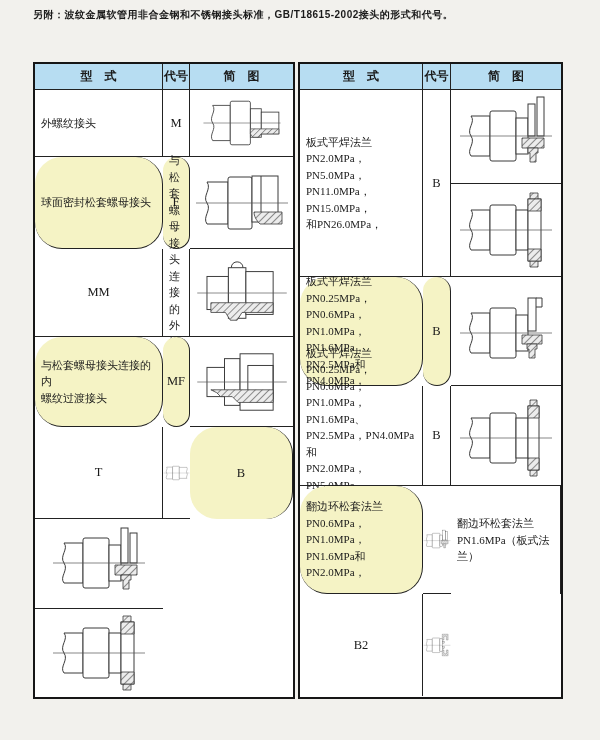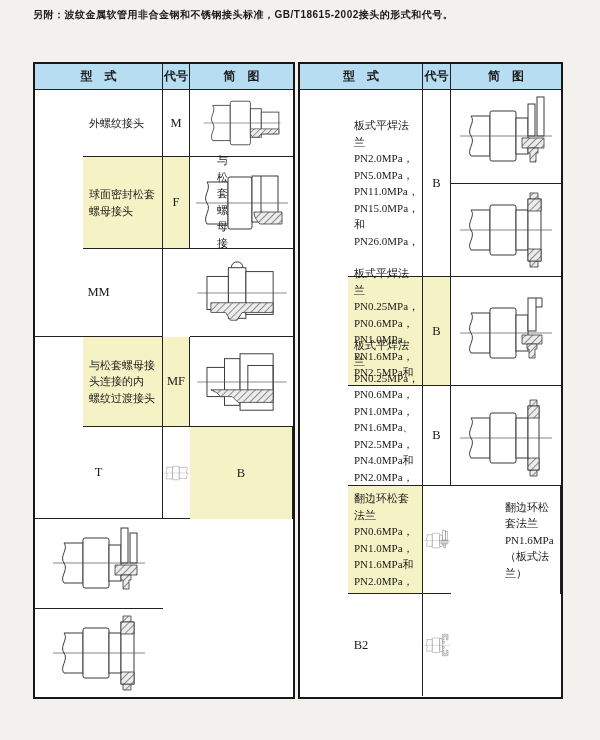--- a/index.html
+++ b/index.html
@@ -29,25 +29,25 @@
     box-sizing:border-box;display:flex;align-items:center;
     background:#fff;min-width:0;min-height:0;
   }
   .cell.last-col{border-right:none;}
   .cell.last-row{border-bottom:none;}
   .hdr{
     background:#b7ddf2;justify-content:center;
     font-family:Liberation Mono, monospace;
     font-weight:bold;font-size:12px;
   }
-  .type{padding:20px 6px;font-size:11px;line-height:1.5;margin-left:48px;}
+  .type{padding:20px 6px;font-size:11px;line-height:1.5;}
   .type .tx{white-space:pre-line;}
   .code{justify-content:center;font-size:12.5px;}
   .diag{justify-content:center;padding:0;}
-  .hl{background:#f5f3c5;}
+  .hl{background:#f5f3c5;border-radius:27px;}
   .dstack{display:flex;flex-direction:column;width:100%;height:100%;}
   .dstack .dbox{flex:1;display:flex;align-items:center;justify-content:center;}
   .dstack .dbox.divided{border-bottom:1px solid #222;}
   svg.fig{display:block;}
   .ln{fill:#fff;stroke:#3a3a3a;stroke-width:1;}
   .lo{fill:none;stroke:#3a3a3a;stroke-width:1;}
   .ht{fill:url(#hatch);stroke:#3a3a3a;stroke-width:.8;}
   .cl{stroke:#555;stroke-width:.7;}
 </style>
 </head>

